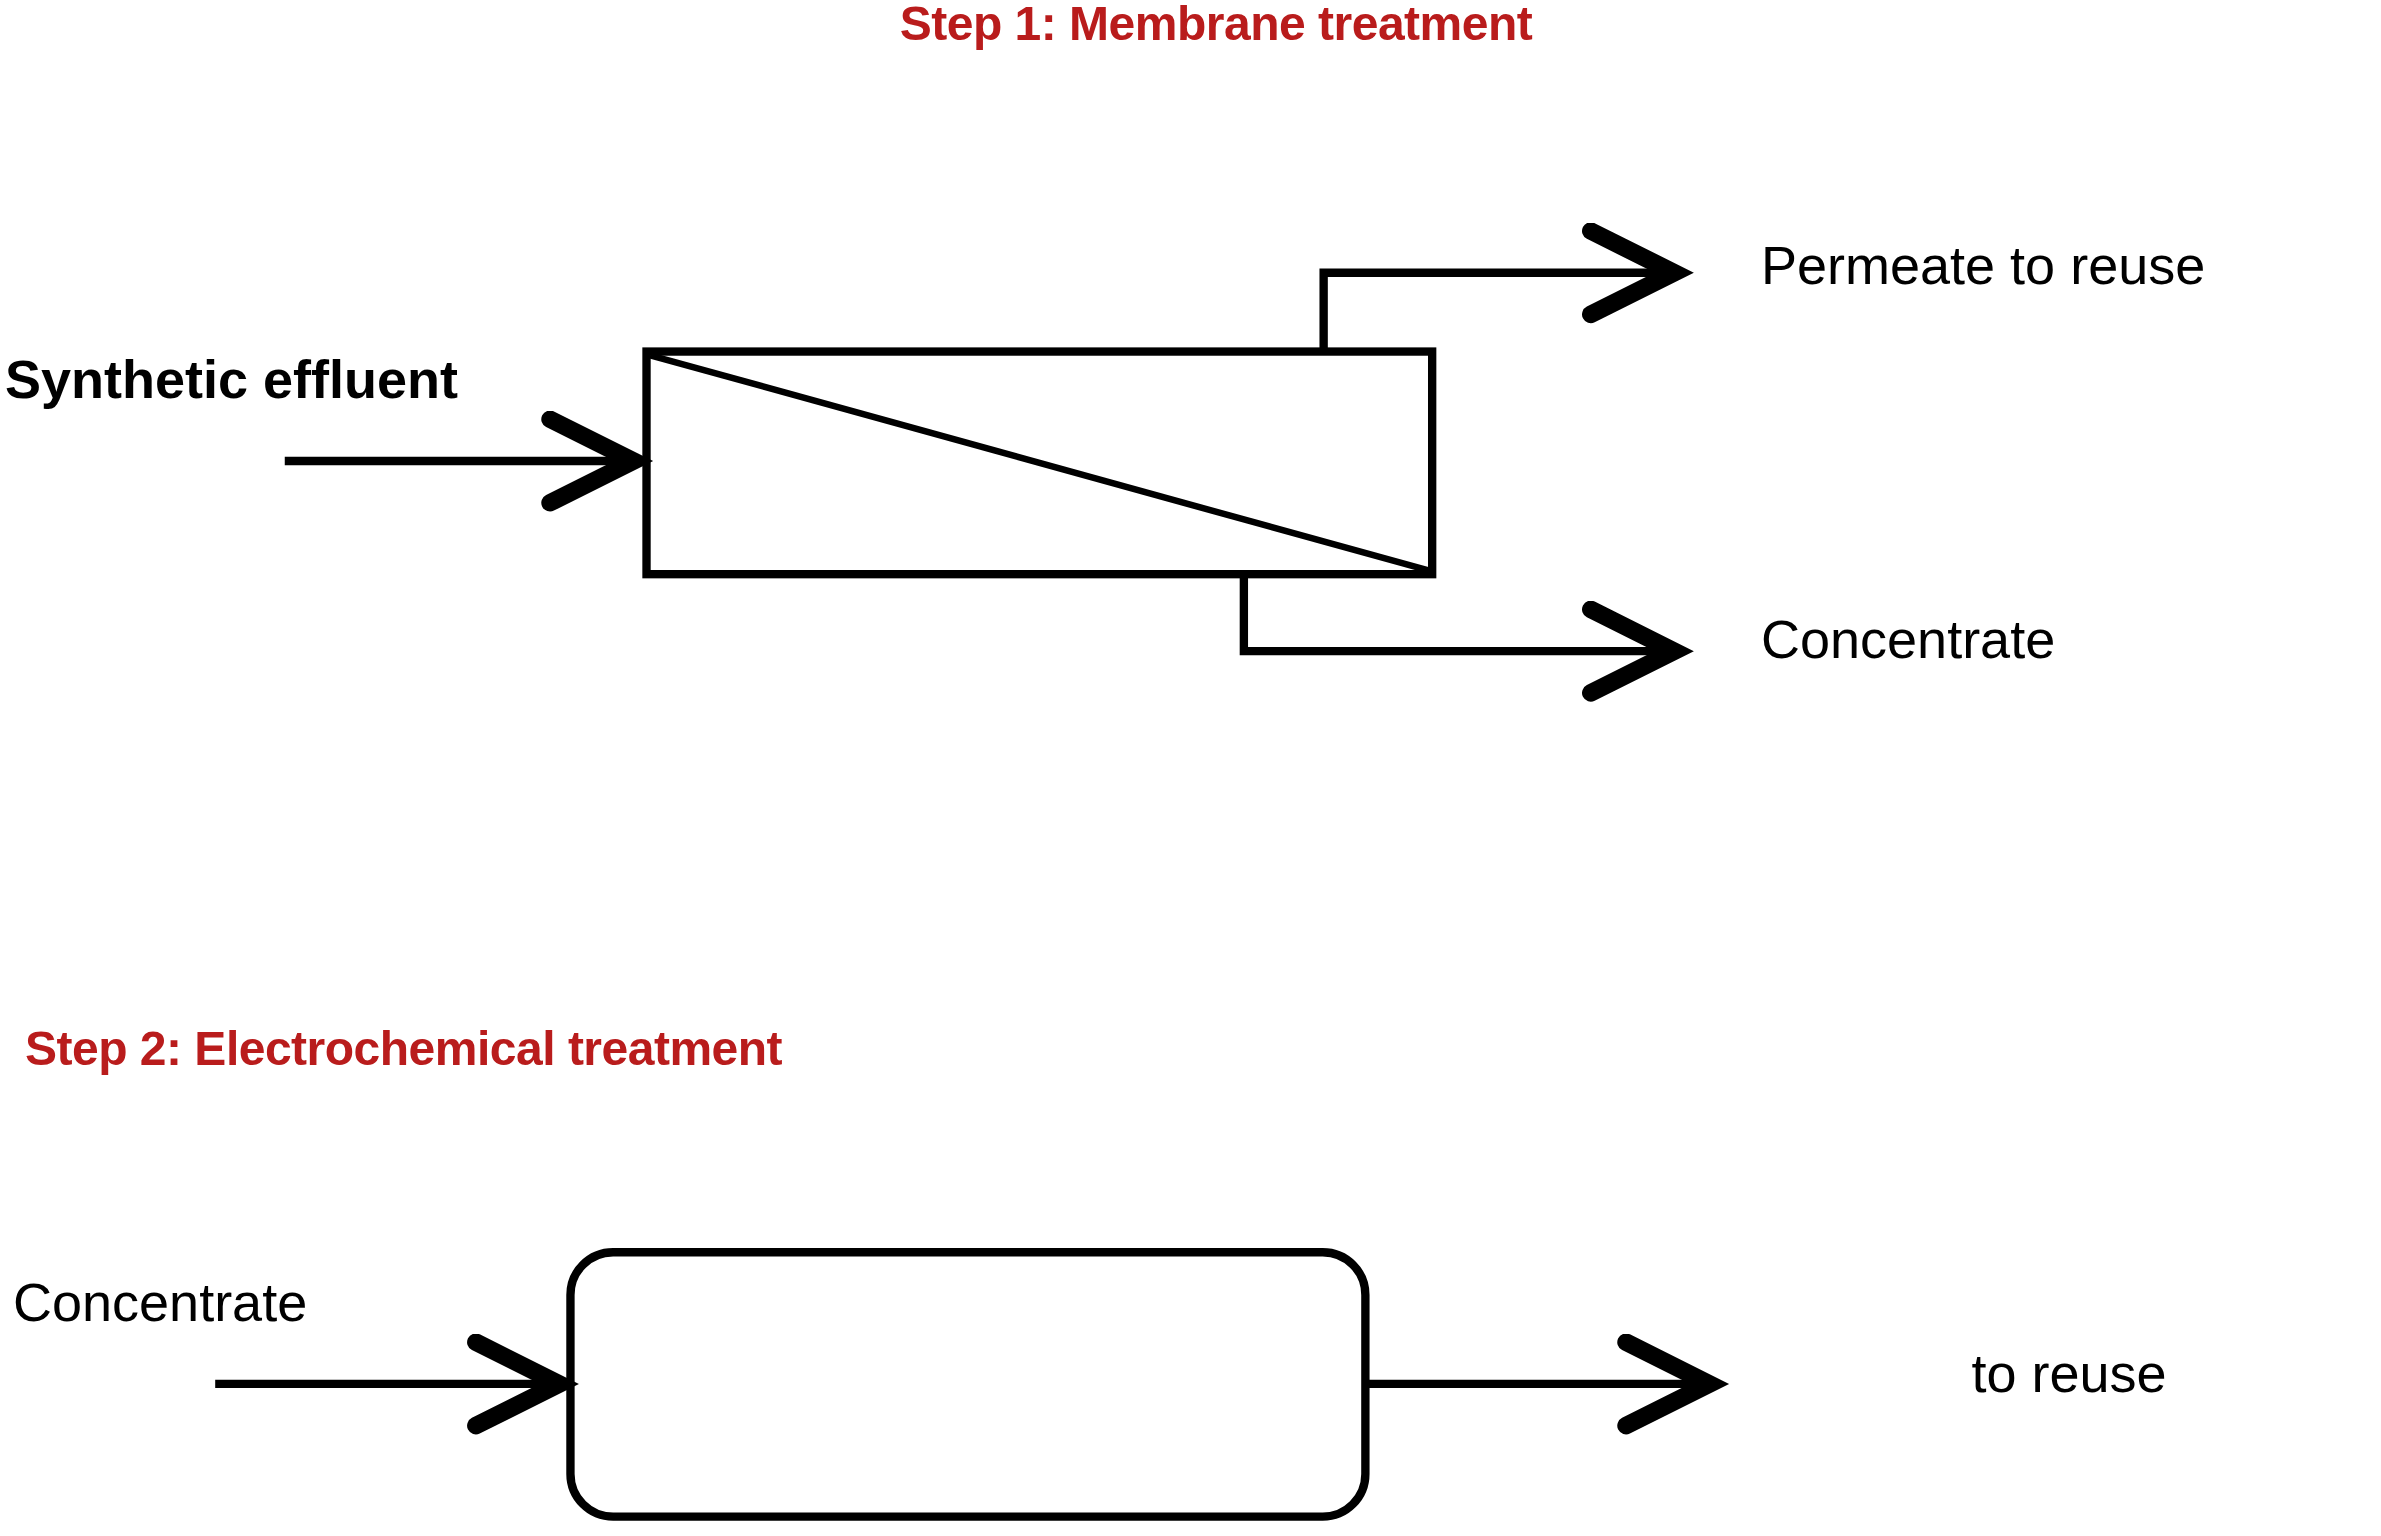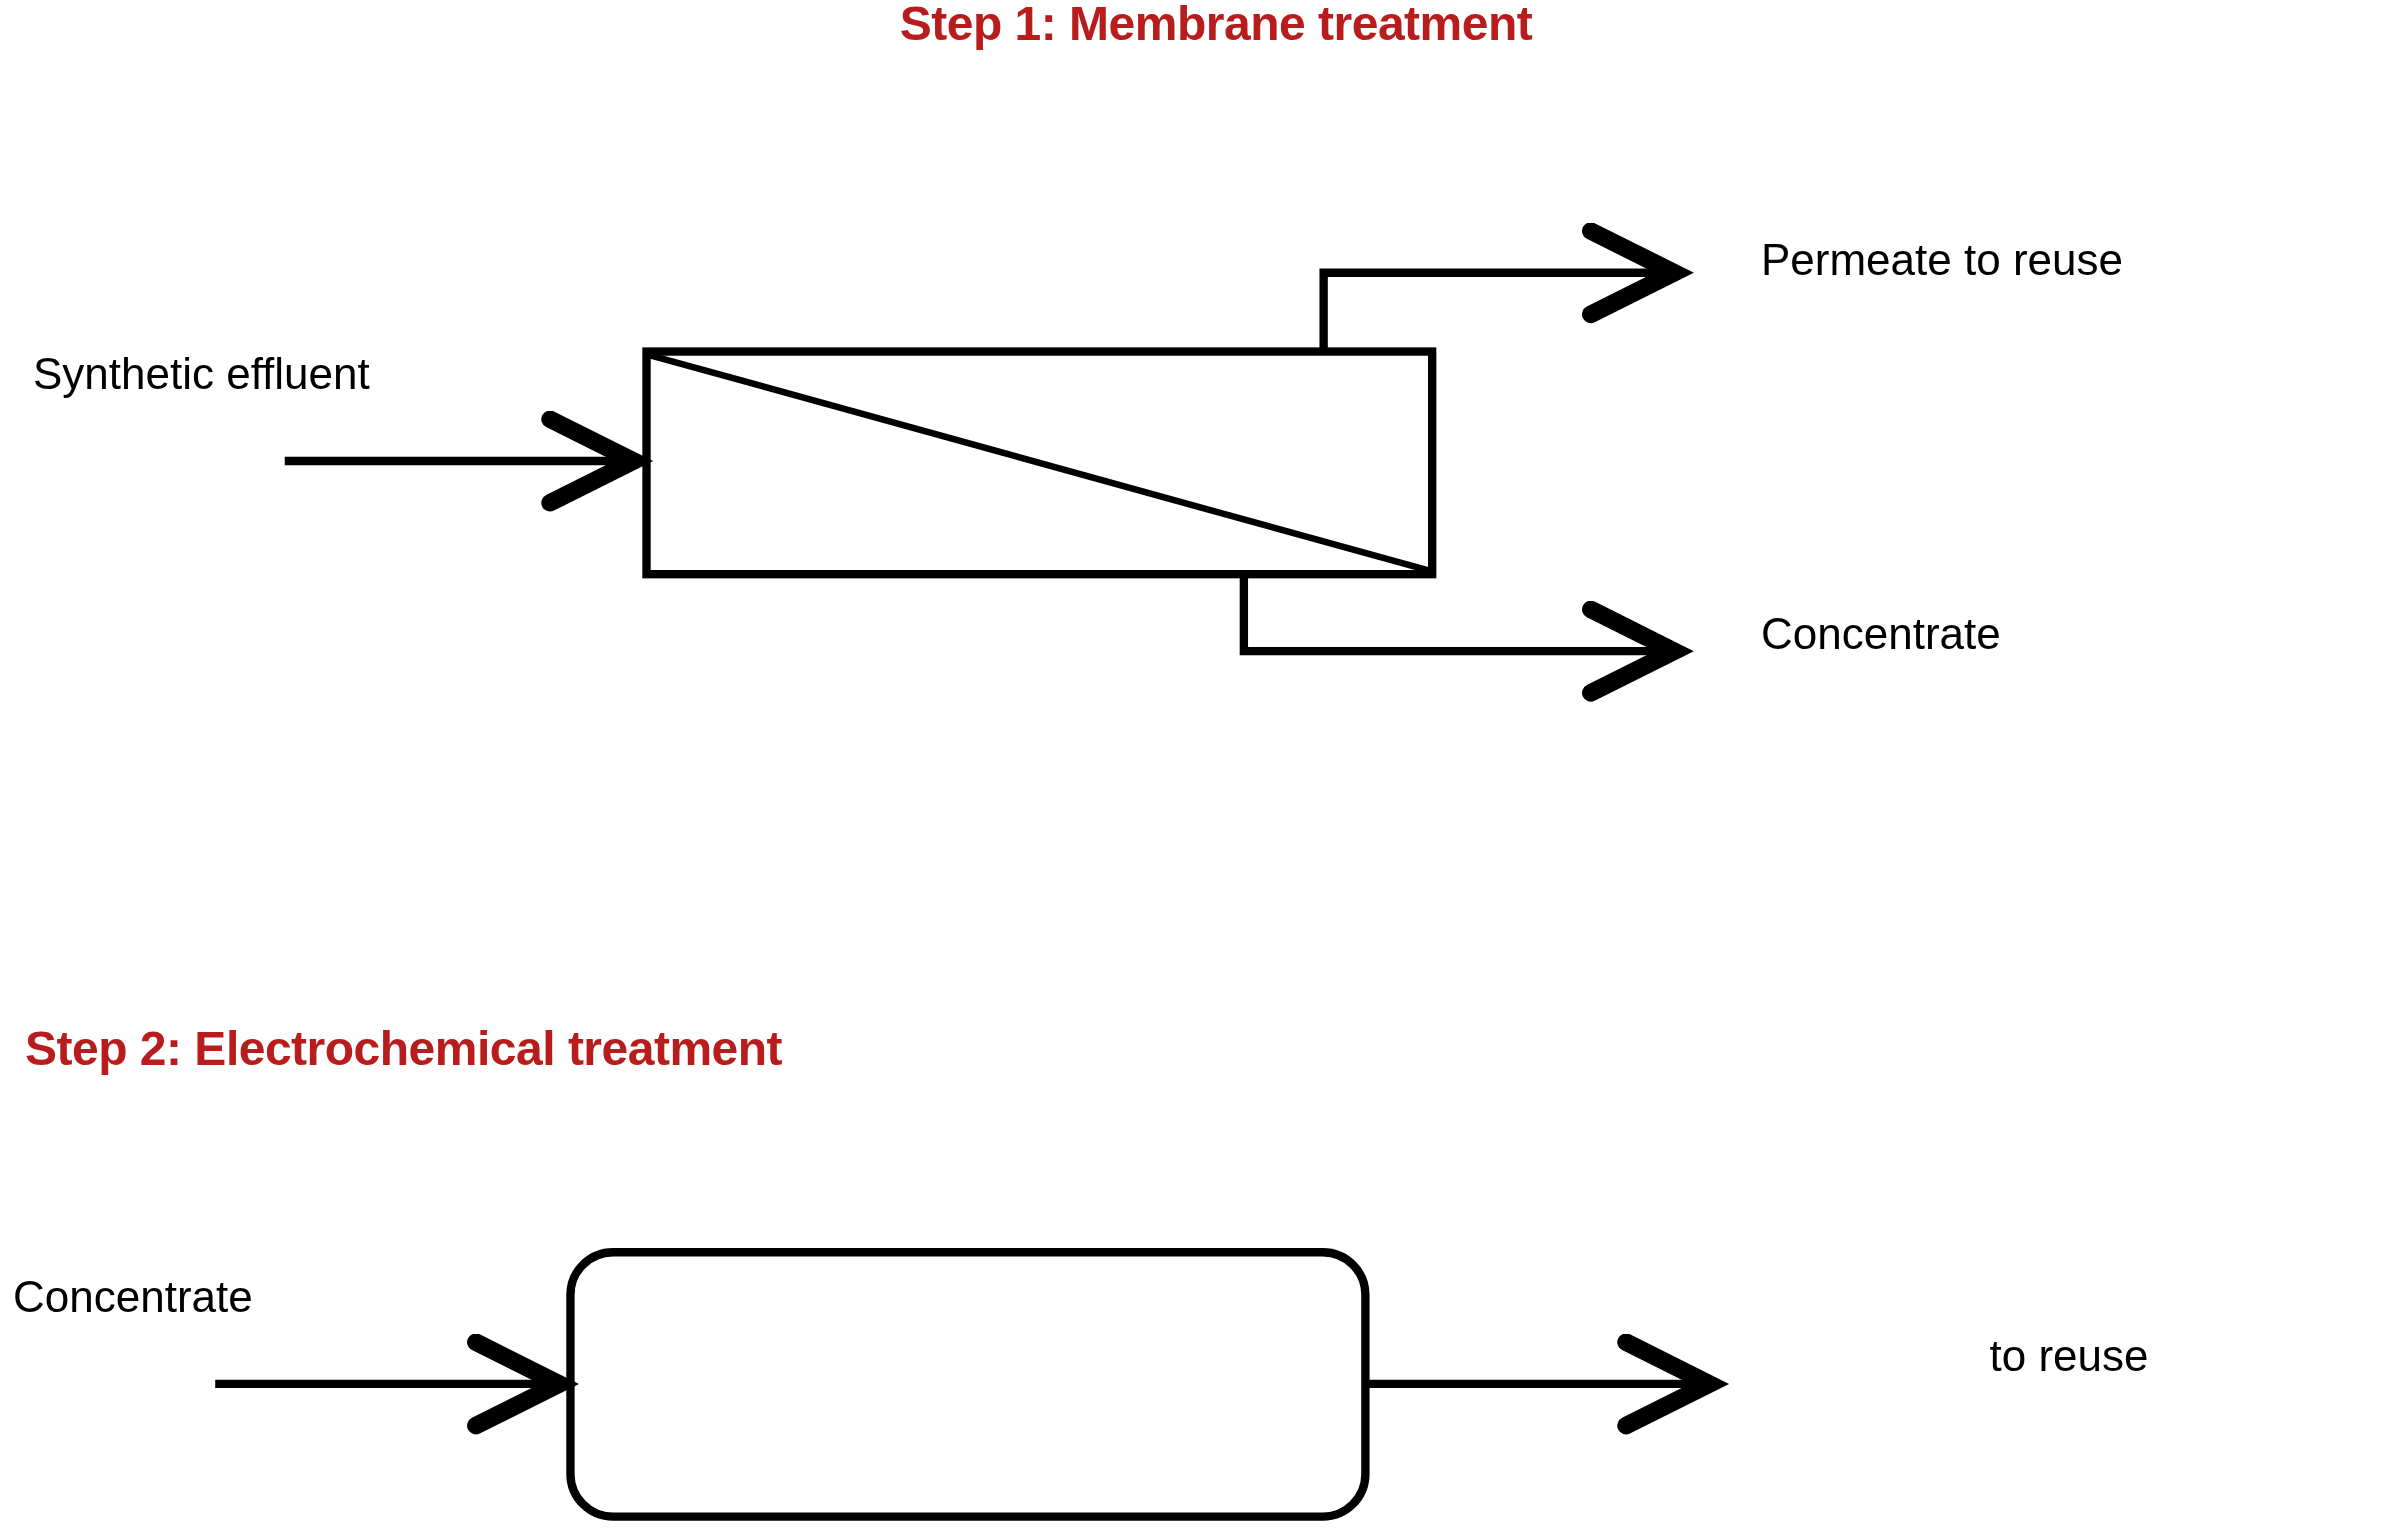--- a/index.html
+++ b/index.html
@@ -46,28 +46,29 @@
   #step2-title {
     left: 0;
     top: 1025px;
     width: 2219px;
     text-align: left;
   }
   .flow-label {
     position: absolute;
     font-family: "Liberation Sans", sans-serif;
     font-weight: normal;
-    font-size: 44px;
+    font-size: 54px;
     line-height: 1.18;
     white-space: nowrap;
     color: #000000;
   }
   #label-synthetic-effluent {
-    left: 33px;
+    left: 5px;
     top: 348px;
+    font-weight: bold;
   }
   #label-permeate {
     left: 1761px;
     top: 234px;
   }
   #label-concentrate-1 {
     left: 1761px;
     top: 608px;
   }
   #label-concentrate-2 {

